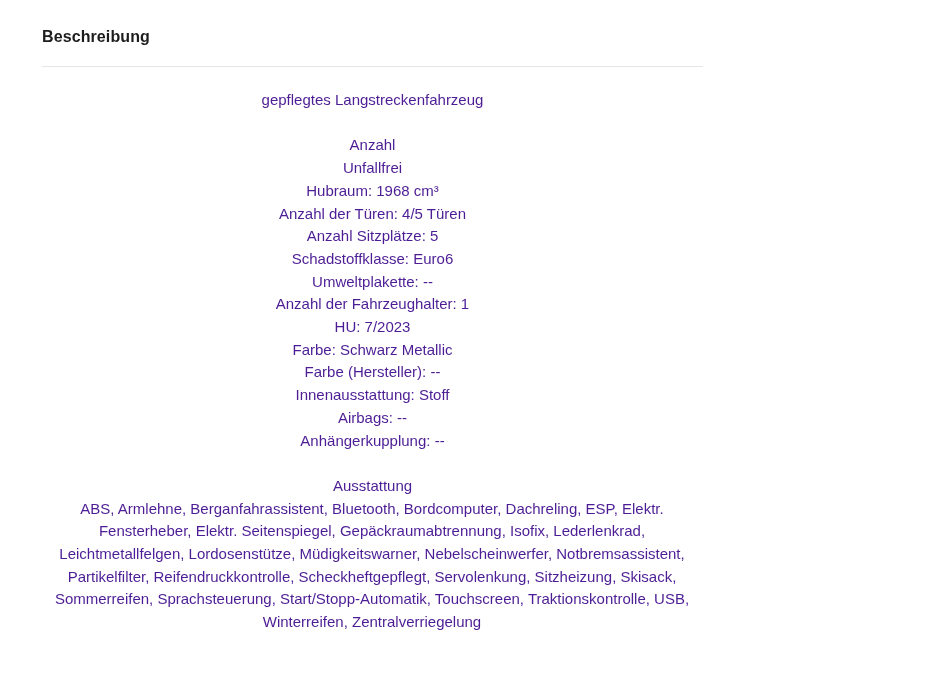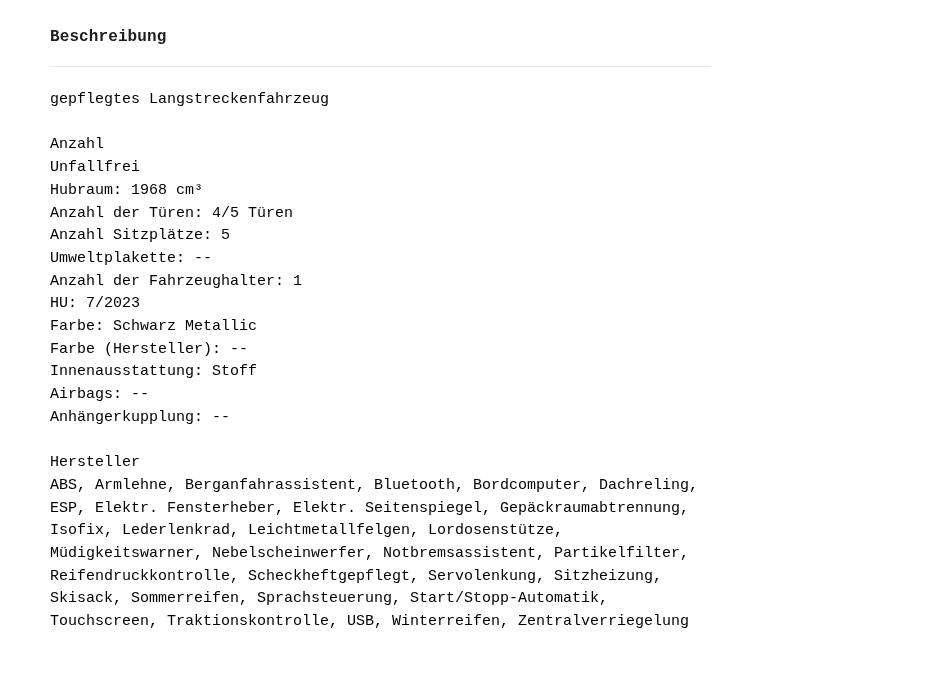--- a/index.html
+++ b/index.html
@@ -7,23 +7,22 @@
     padding: 0;
     background: #ffffff;
     width: 946px;
     height: 686px;
     overflow: hidden;
   }
   .page {
     position: relative;
     width: 860px;
     height: 686px;
-    font-family: Liberation Mono, monospace;
+    font-family: Liberation Sans, sans-serif;
     color: #1a1a1a;
-    margin-left: 8px;
   }
   .section {
     position: absolute;
     left: 42px;
     top: 27px;
     width: 661px;
   }
   .section-title {
     margin: 0;
     font-size: 16px;
@@ -34,21 +33,22 @@
   }
   .divider {
     border: none;
     border-top: 1px solid #e6e6e6;
     margin: 19px 0 0 0;
     width: 661px;
   }
   .body-text {
     font-size: 15px;
     line-height: 22.7px;
-    color: #000000;
+    color: #4c1d95;
+    text-align: center;
   }
   .intro {
     margin-top: 22px;
   }
   .details {
     margin-top: 22.7px;
   }
   .features-block {
     margin-top: 22.7px;
   }
@@ -68,29 +68,30 @@
     <hr class="divider">
 
     <div class="body-text intro">gepflegtes Langstreckenfahrzeug</div>
 
     <div class="body-text details">
       <div>Anzahl</div>
       <div>Unfallfrei</div>
       <div>Hubraum: 1968 cm³</div>
       <div>Anzahl der Türen: 4/5 Türen</div>
       <div>Anzahl Sitzplätze: 5</div>
+      <div>Schadstoffklasse: Euro6</div>
       <div>Umweltplakette: --</div>
       <div>Anzahl der Fahrzeughalter: 1</div>
       <div>HU: 7/2023</div>
       <div>Farbe: Schwarz Metallic</div>
       <div>Farbe (Hersteller): --</div>
       <div>Innenausstattung: Stoff</div>
       <div>Airbags: --</div>
       <div>Anhängerkupplung: --</div>
     </div>
 
     <div class="body-text features-block">
-      <div>Hersteller</div>
+      <div>Ausstattung</div>
       <p class="features-text">ABS, Armlehne, Berganfahrassistent, Bluetooth, Bordcomputer, Dachreling, ESP, Elektr. Fensterheber, Elektr. Seitenspiegel, Gepäckraumabtrennung, Isofix, Lederlenkrad, Leichtmetallfelgen, Lordosenstütze, Müdigkeitswarner, Nebelscheinwerfer, Notbremsassistent, Partikelfilter, Reifendruckkontrolle, Scheckheftgepflegt, Servolenkung, Sitzheizung, Skisack, Sommerreifen, Sprachsteuerung, Start/Stopp-Automatik, Touchscreen, Traktionskontrolle, USB, Winterreifen, Zentralverriegelung</p>
     </div>
 
   </div>
 </div>
 
 </body></html>

